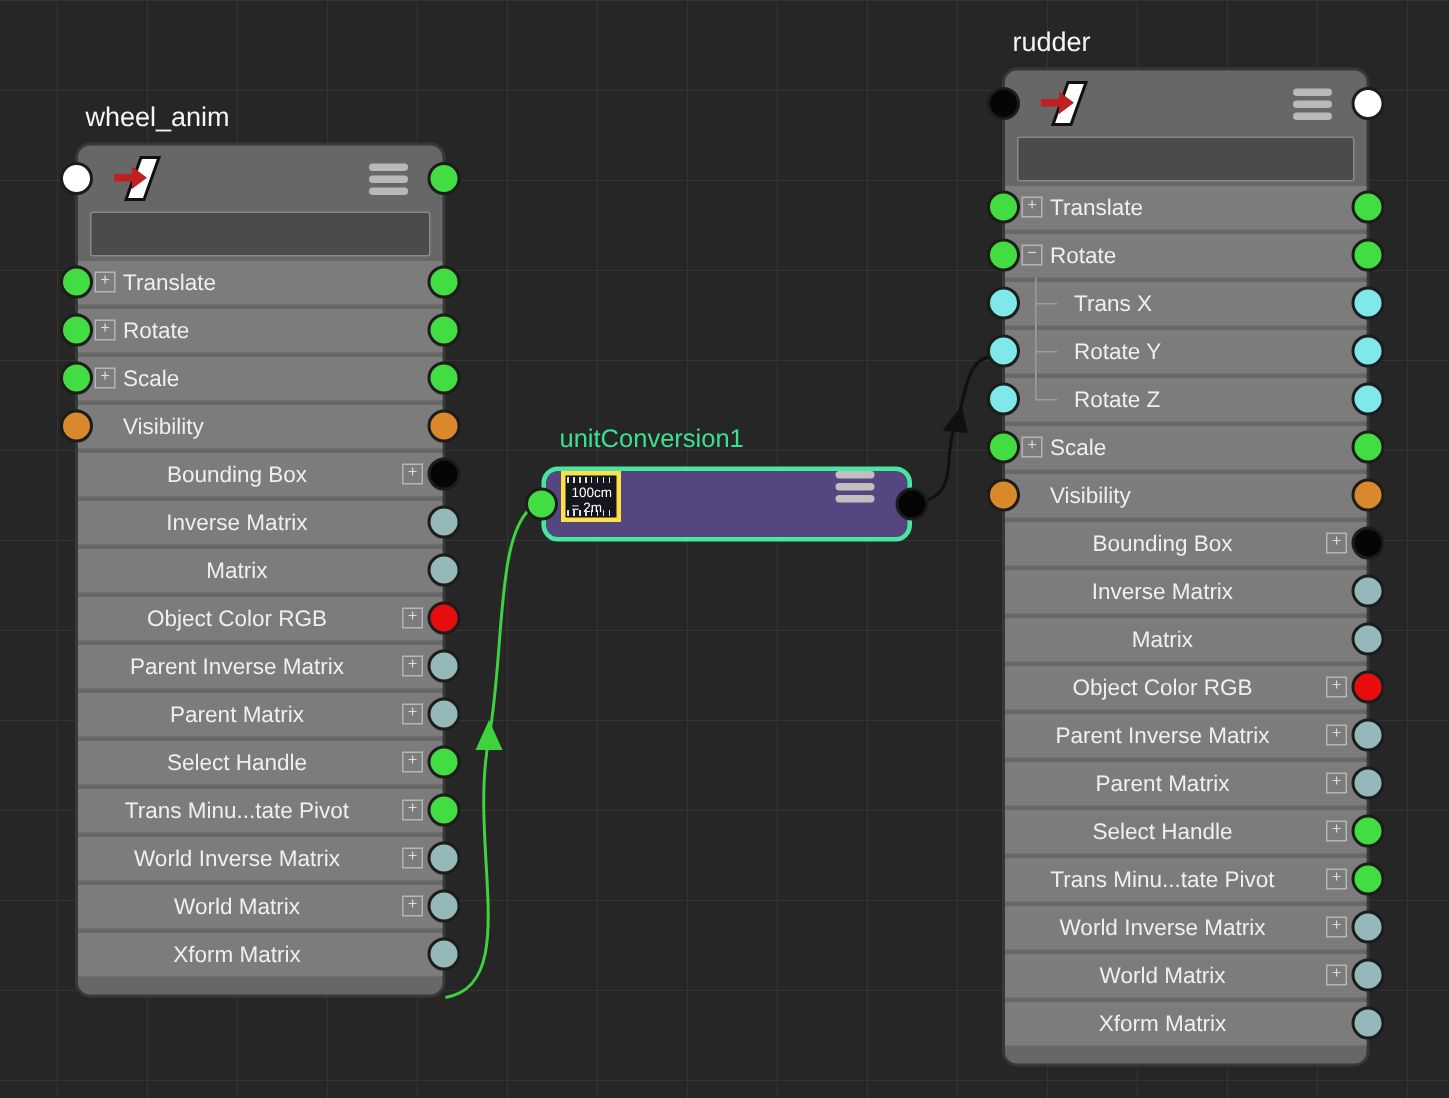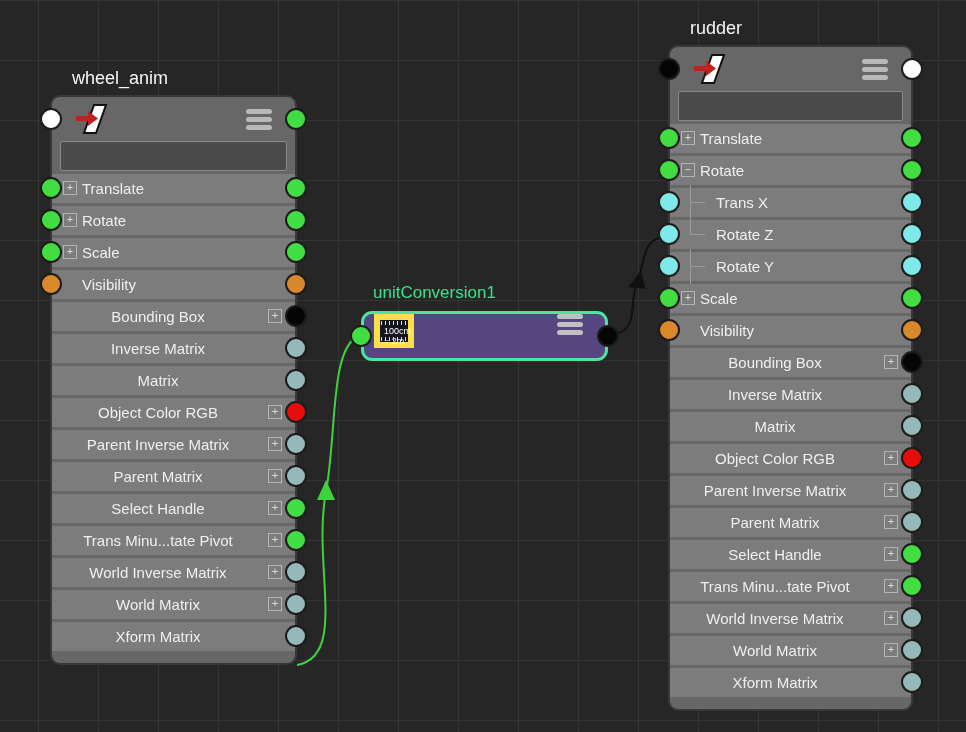--- a/index.html
+++ b/index.html
@@ -15,21 +15,21 @@
   }
   
   .wires{position:absolute;left:0;top:0;z-index:1;pointer-events:none;}
   .wires path{fill:none;stroke-width:2px;}
   .wire-green{stroke:var(--wire-green,#3fd23f);}
   .wire-black{stroke:var(--wire-black,#101010);}
   .arrow-green{fill:var(--wire-green,#3fd23f);}
   .arrow-black{fill:var(--wire-black,#101010);}
   
   .node{position:absolute;z-index:2;}
-  .ntitle{position:absolute;top:-27px;left:22px;font-size:18px;color:#f5f5f5;white-space:nowrap;}
+  .ntitle{position:absolute;top:-27px;left:7px;font-size:18px;color:#f5f5f5;white-space:nowrap;}
   .nbody{position:relative;background:var(--node-body,#6b6b6b);border:2px solid var(--node-border,#383838);
          border-radius:10px;box-sizing:border-box;}
   .nheader{position:relative;height:44px;display:flex;align-items:center;padding:0 10px;}
   .nheader .dot{top:11px;}
   .ticon{width:36px;height:34px;margin-left:11px;flex:none;}
   .menu{margin-left:auto;margin-right:13px;display:flex;flex-direction:column;gap:3px;}
   .menu i{display:block;width:26px;height:5px;border-radius:2.5px;background:#b9b9b9;}
   .nfield{margin:0 8px 3px;height:30px;}
   .rename{width:100%;height:100%;box-sizing:border-box;background:var(--field-bg,#4b4b4b);
           border:1px solid var(--field-border,#8a8a8a);border-radius:2px;color:#eee;
@@ -63,21 +63,21 @@
   .tree.end::before{bottom:50%;}
   .tree::after{content:"";position:absolute;left:8px;top:14px;width:15px;border-top:1px solid #9b9b9b;}
   
   .unode{position:absolute;left:361px;top:311px;width:247px;height:50px;box-sizing:border-box;
          background:var(--unit-node-bg,#55467f);border:3px solid var(--unit-node-border,#49e6a1);
          border-radius:11px;display:flex;align-items:flex-start;padding:0 10px;z-index:2;}
   .unode .ntitle{top:-31px;left:9px;color:var(--accent-mint,#3ce18e);font-size:17px;}
   .unode .dot{top:calc(50% - 11px);}
   .unode .dot.l{left:-14px;}
   .unode .dot.r{right:-14px;}
-  .ruler{width:40px;height:34px;background:#15151d;border:6px solid #fde047;box-sizing:border-box;
+  .ruler{width:40px;height:34px;background:#15151d;border:3px solid #fde047;box-sizing:border-box;
          position:relative;color:#fff;font-size:9px;line-height:10px;padding:6px 0 0 4px;flex:none;}
   .ruler::before,.ruler::after{content:"";position:absolute;left:1px;right:1px;height:4px;
          background:repeating-linear-gradient(90deg,#ddd 0 1px,transparent 1px 4px);}
   .ruler::before{top:1px;}
   .ruler::after{bottom:1px;}
   .unode .menu{margin-right:12px;}
   .unode .menu i{background:#c0c0c0;}
 </style>
 </head>
 <body>
@@ -234,30 +234,30 @@
         <span class="dot r p-green"></span>
       </div>
       <div class="row child">
         <span class="dot l p-cyan"></span>
         <span class="tree"></span>
         <span class="lbl">Trans X</span>
         <span class="dot r p-cyan"></span>
       </div>
       <div class="row child">
         <span class="dot l p-cyan"></span>
+        <span class="tree"></span>
+        <span class="lbl">Rotate Y</span>
+        <span class="dot r p-cyan"></span>
+      </div>
+      <div class="row child">
+        <span class="dot l p-cyan"></span>
         <span class="tree end"></span>
         <span class="lbl">Rotate Z</span>
         <span class="dot r p-cyan"></span>
       </div>
-      <div class="row child">
-        <span class="dot l p-cyan"></span>
-        <span class="tree"></span>
-        <span class="lbl">Rotate Y</span>
-        <span class="dot r p-cyan"></span>
-      </div>
       <div class="row in">
         <span class="dot l p-green"></span>
         <span class="exp">+</span>
         <span class="lbl">Scale</span>
         <span class="dot r p-green"></span>
       </div>
       <div class="row in">
         <span class="dot l p-orange"></span>
         <span class="lbl">Visibility</span>
         <span class="dot r p-orange"></span>

